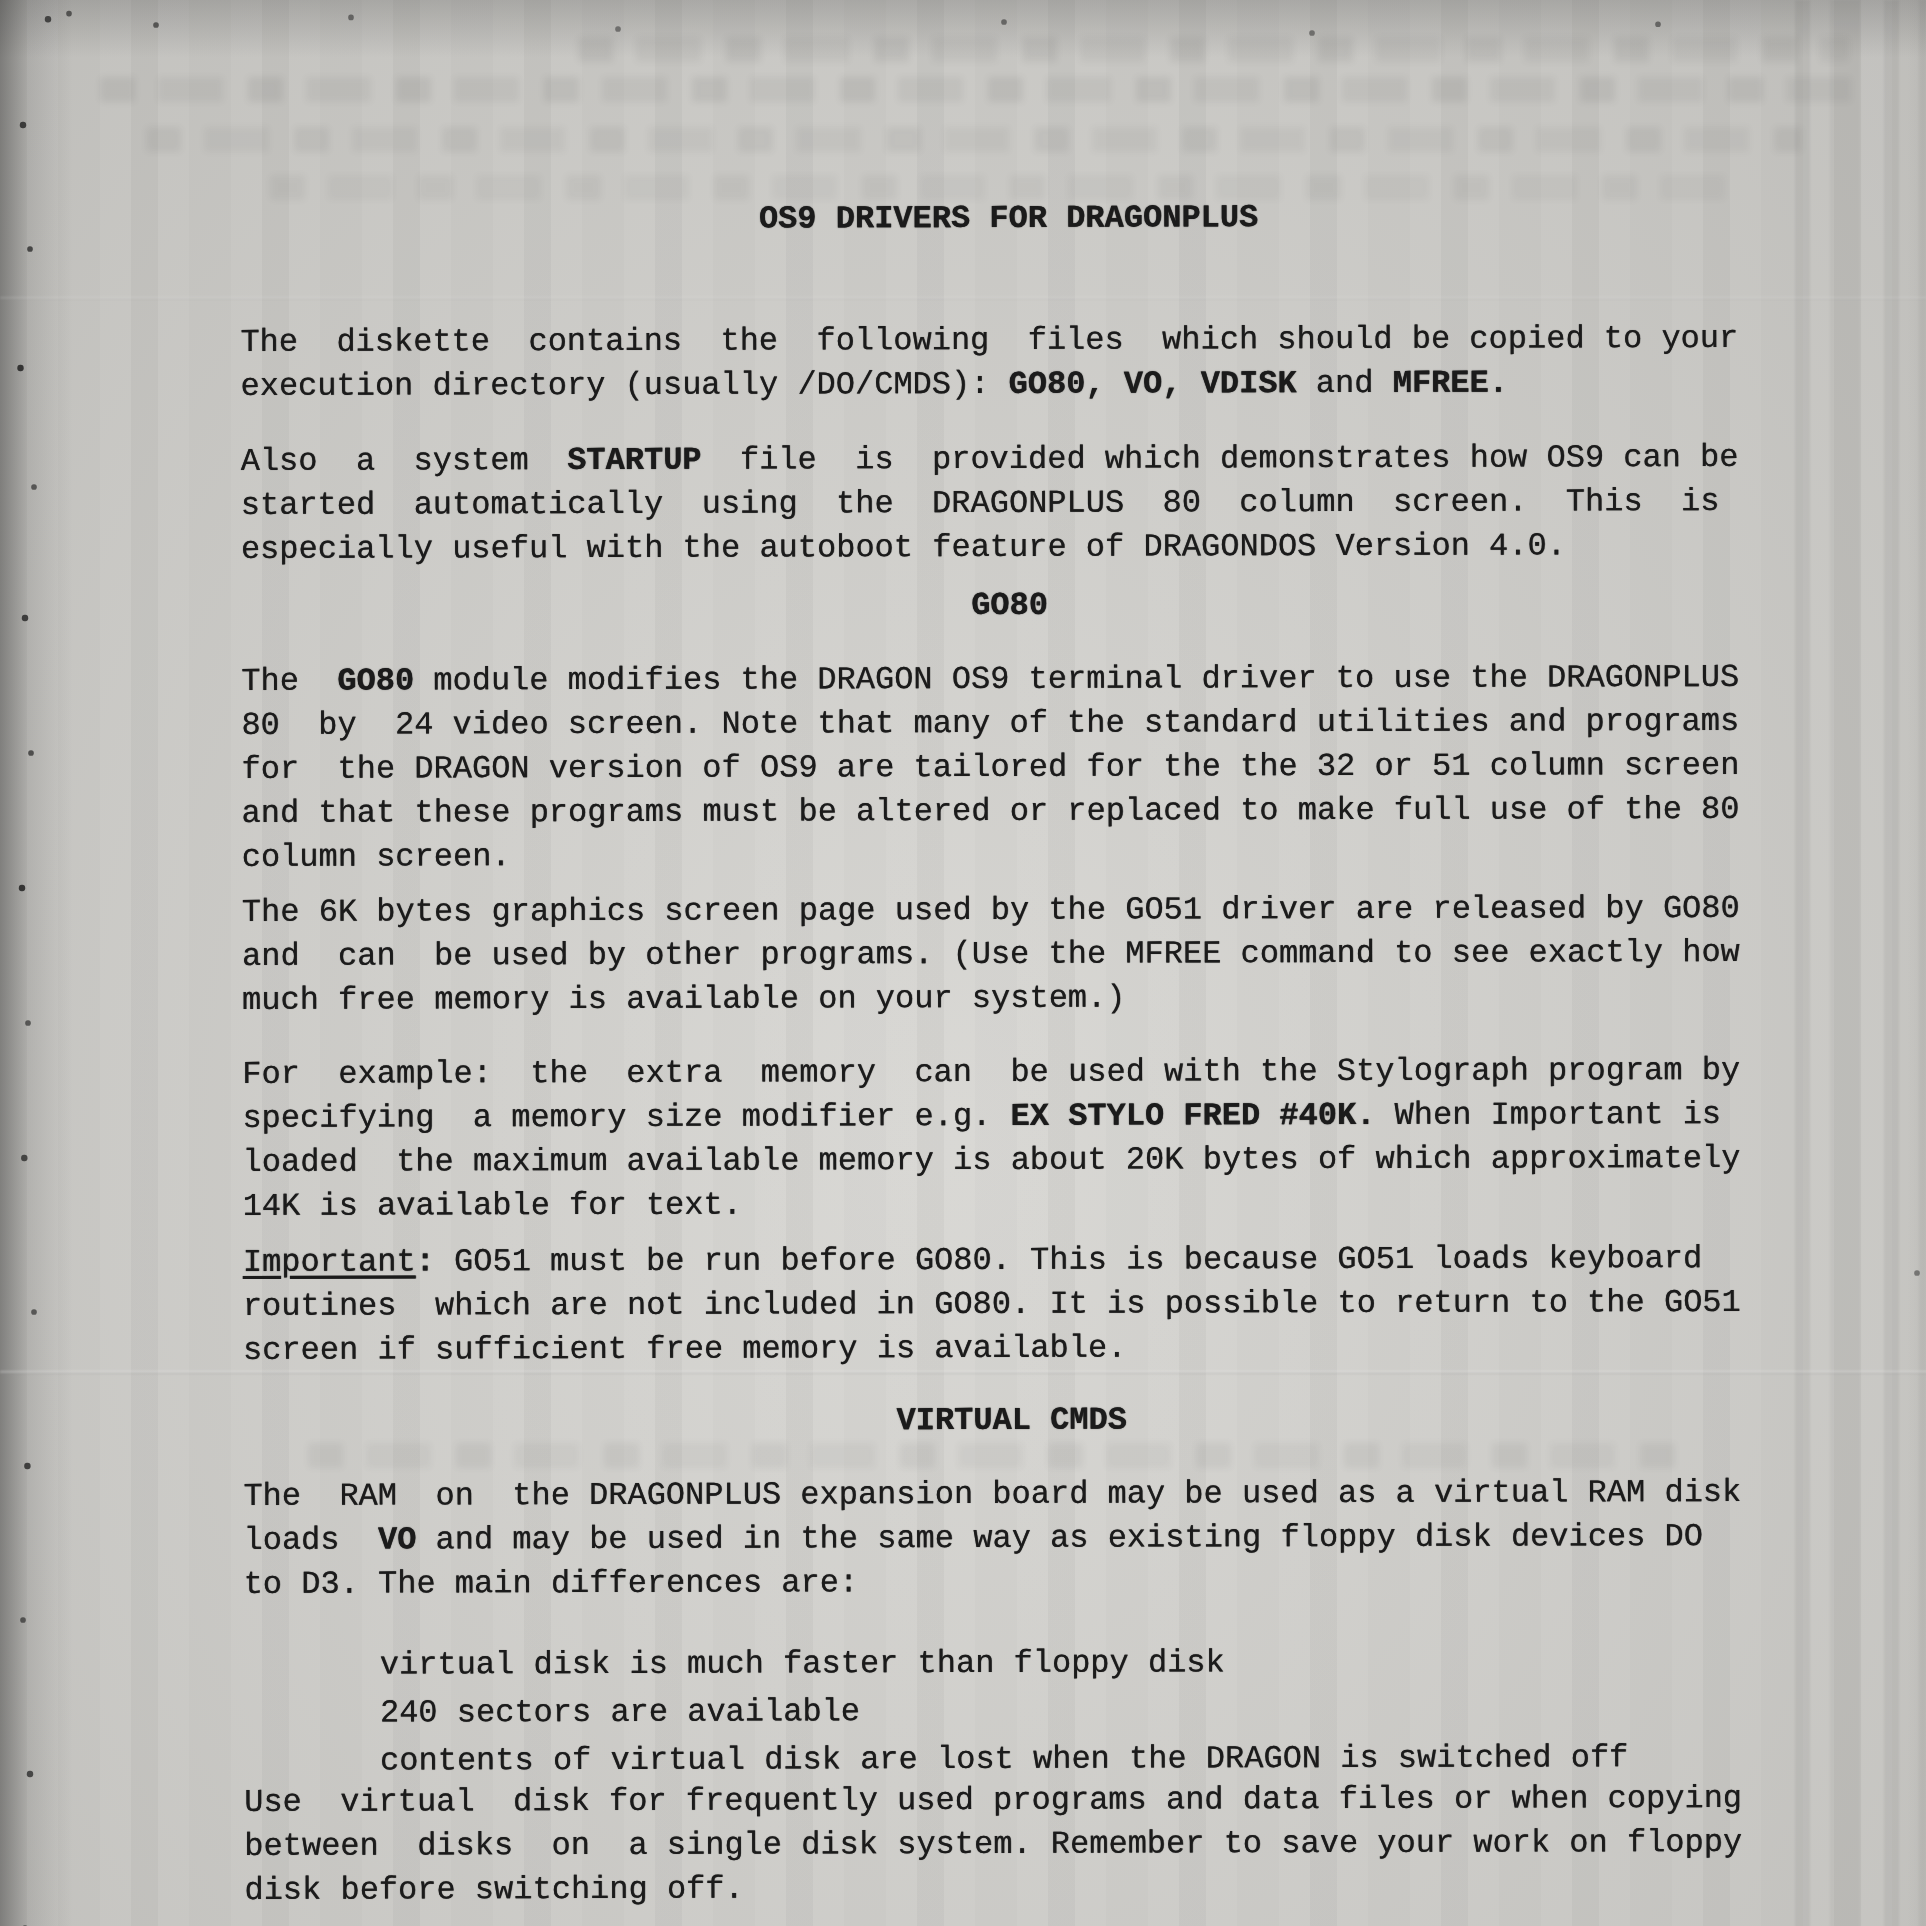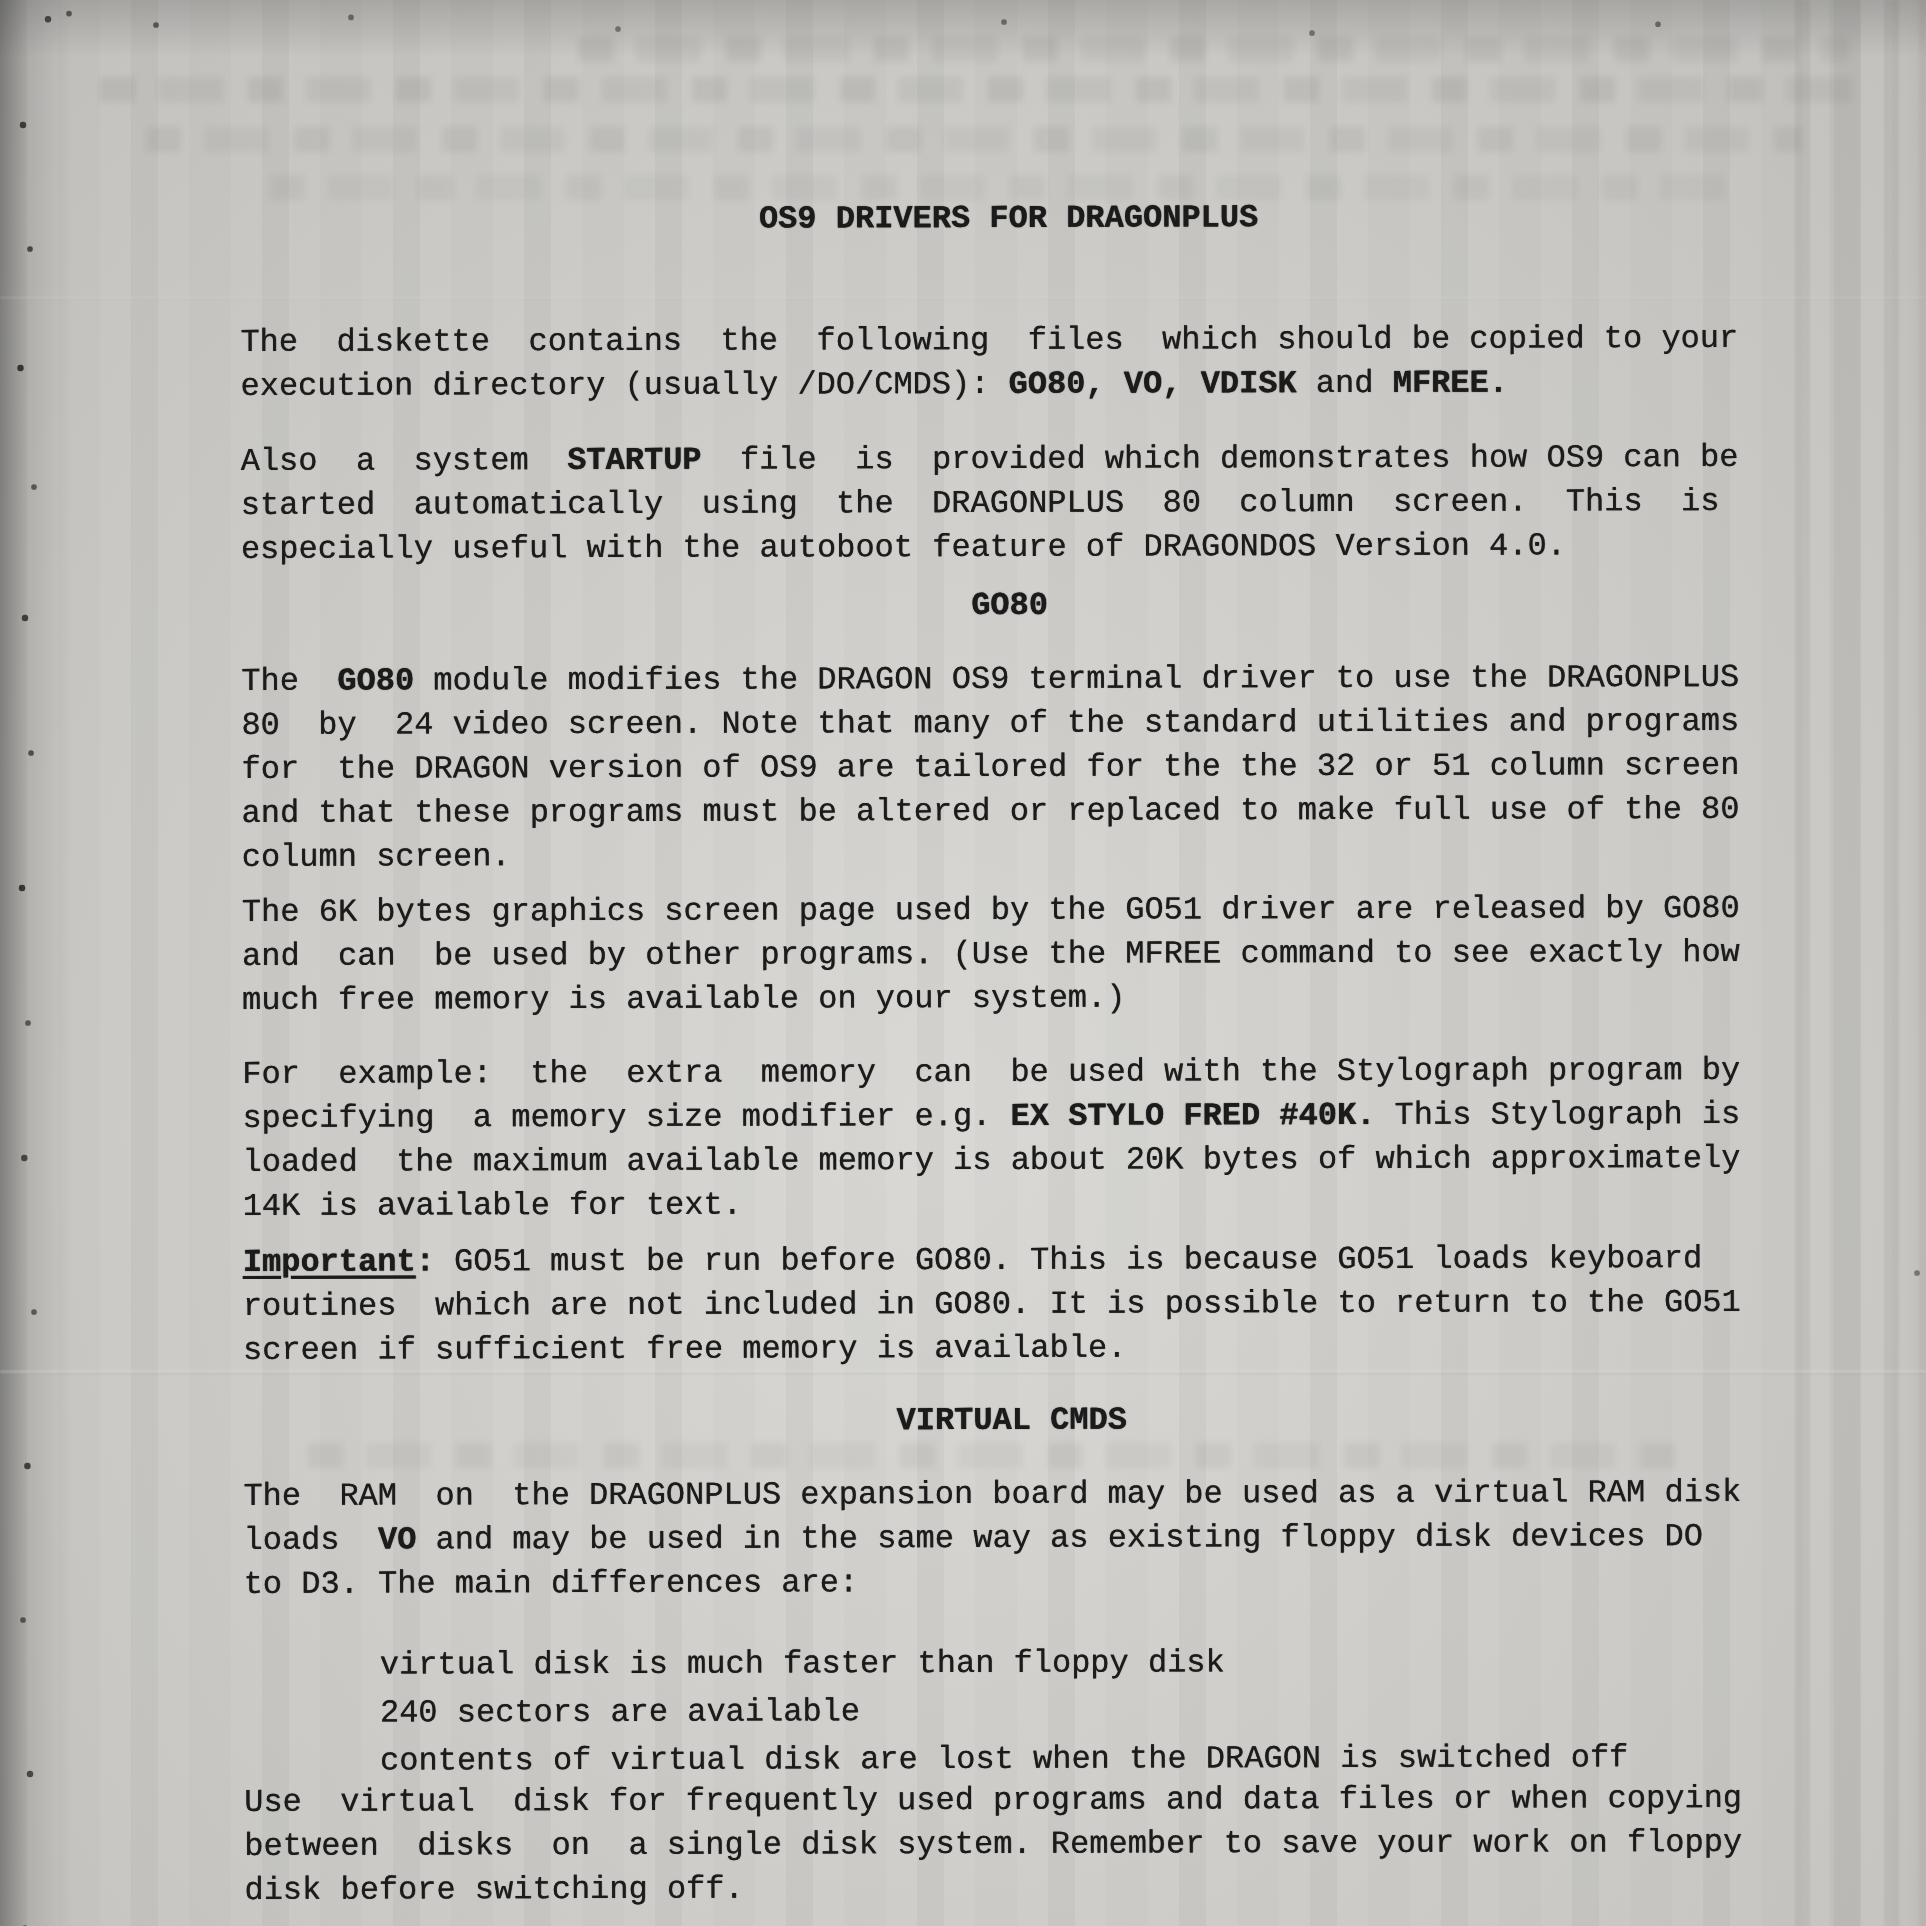--- a/index.html
+++ b/index.html
@@ -29,21 +29,21 @@
   }
   .content-skew{position:absolute;inset:0;transform:rotate(-0.15deg);}
   .block{
     position:absolute;left:243px;width:1537px;
     font-size:32px;line-height:44px;
     text-shadow:0 0 0.8px rgba(15,15,15,.65), 0.4px 0 0 rgba(15,15,15,.35);
     letter-spacing:0;
   }
   .line{white-space:pre;}
   .seg-b{font-weight:bold;text-shadow:0 0 1.2px rgba(10,10,10,.7), 0.4px 0 0 rgba(10,10,10,.5);}
-  .seg-bu{font-weight:bold;text-decoration:underline;text-decoration-thickness:3.1px;text-underline-offset:5.4px;
+  .seg-bu{font-weight:normal;text-decoration:underline;text-decoration-thickness:3.1px;text-underline-offset:5.4px;
           text-shadow:0 0 1.2px rgba(10,10,10,.7), 0.4px 0 0 rgba(10,10,10,.5);text-align:right;}
   .heading{text-align:center;font-weight:bold;}
   .list-line{padding-left:136px;white-space:pre;line-height:48px;}
   .doc-title{
     position:absolute;left:243px;top:195px;width:1537px;
     font-size:32px;line-height:47px;font-weight:bold;text-align:center;
     text-shadow:0 0 1.2px rgba(10,10,10,.7), 0.4px 0 0 rgba(10,10,10,.5);
   }
   .ghost{
     position:absolute;height:25px;border-radius:3.1px;
@@ -142,21 +142,21 @@
           <div class="line"><span>and that these programs must be altered or replaced to make full use of the 80</span></div>
           <div class="line"><span>column screen.</span></div>
         </div>
         <div class="block" style="top: 889px;">
           <div class="line"><span>The 6K bytes graphics screen page used by the GO51 driver are released by GO80</span></div>
           <div class="line"><span>and  can  be used by other programs. (Use the MFREE command to see exactly how</span></div>
           <div class="line"><span>much free memory is available on your system.)</span></div>
         </div>
         <div class="block" style="top: 1051px;">
           <div class="line"><span>For  example:  the  extra  memory  can  be used with the Stylograph program by</span></div>
-          <div class="line"><span>specifying  a memory size modifier e.g. </span><span class="seg-b">EX STYLO FRED #40K.</span><span> This Stylograph is</span></div>
+          <div class="line"><span>specifying  a memory size modifier e.g. </span><span class="seg-b">EX STYLO FRED #40K.</span><span> When Important is</span></div>
           <div class="line"><span>loaded  the maximum available memory is about 20K bytes of which approximately</span></div>
           <div class="line"><span>14K is available for text.</span></div>
         </div>
         <div class="block" style="top: 1239px;">
           <div class="line"><span class="seg-bu">Important</span><span class="seg-b">:</span><span> GO51 must be run before GO80. This is because GO51 loads keyboard</span></div>
           <div class="line"><span>routines  which are not included in GO80. It is possible to return to the GO51</span></div>
           <div class="line"><span>screen if sufficient free memory is available.</span></div>
         </div>
         <div class="block heading" style="top: 1399px;"><span class="seg-b">VIRTUAL CMDS</span></div>
         <div class="block" style="top: 1473px;">

